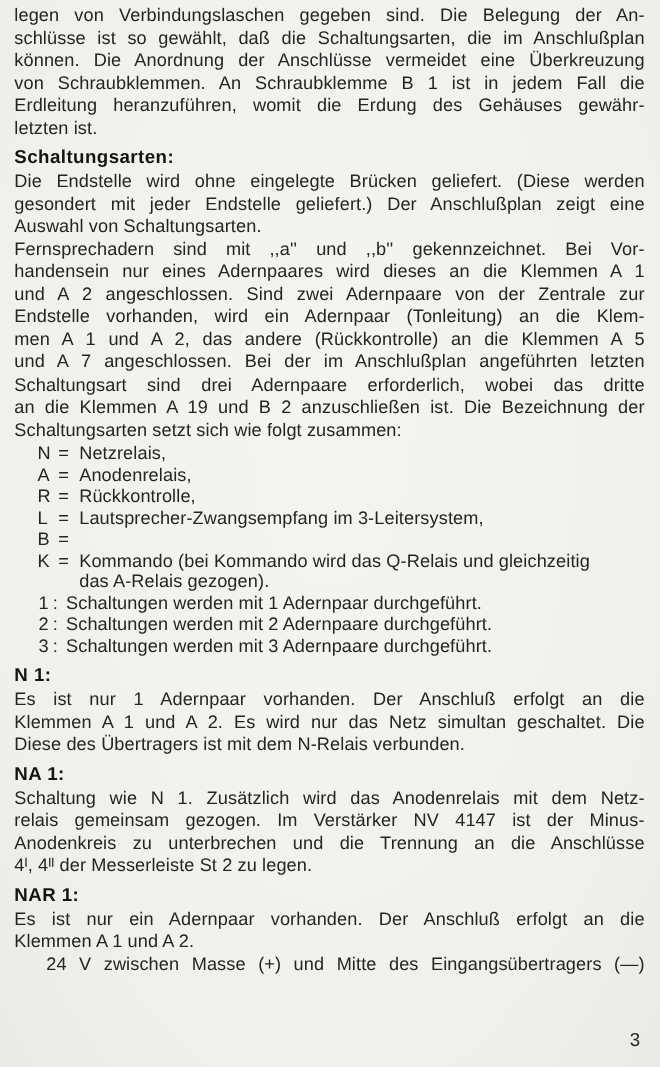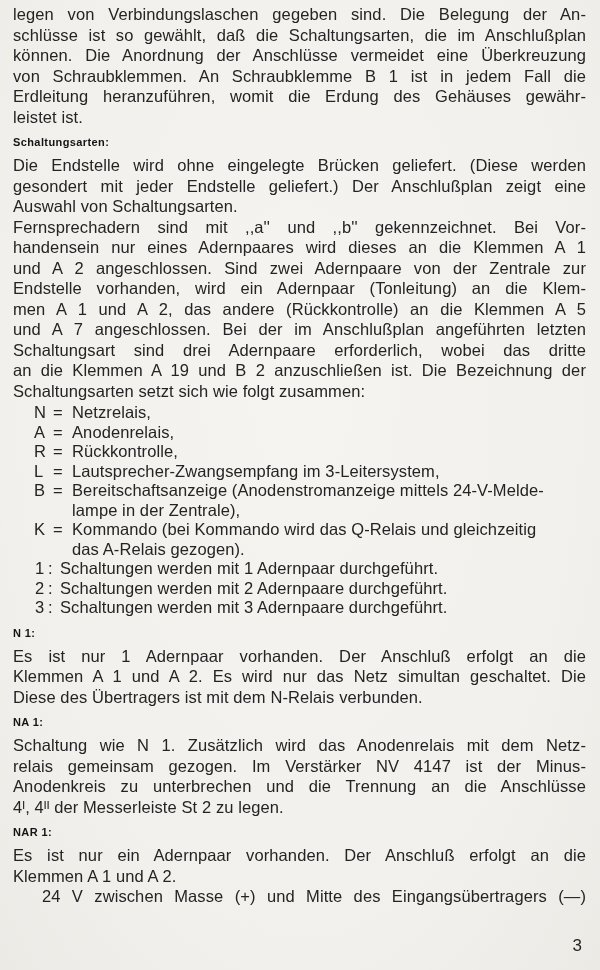--- a/index.html
+++ b/index.html
@@ -24,21 +24,21 @@
 
   .pline {
     text-align: justify;
     text-align-last: justify;
   }
   .pline.last { text-align-last: left; }
 
   .heading {
     font-weight: 700;
     color: #141414;
-    font-size: 11px;
+    font-size: 17px;
     line-height: 21px;
     letter-spacing: 0.4px;
     margin: 5px 0 2px 0;
   }
 
   .deflist { margin: 2px 0; }
   .def-row { display: flex; line-height: 19.5px; }
   .def-term { flex: none; margin-left: 21px; width: 19px; }
   .def-sep  { flex: none; width: 19px; }
   .def-body { flex: 1 1 auto; min-width: 0; }
@@ -59,21 +59,21 @@
 <body>
 
 <div class="page">
 
   <div class="para">
       <div class="pline">legen von Verbindungslaschen gegeben sind. Die Belegung der An-</div>
       <div class="pline">schlüsse ist so gewählt, daß die Schaltungsarten, die im Anschlußplan</div>
       <div class="pline">können. Die Anordnung der Anschlüsse vermeidet eine Überkreuzung</div>
       <div class="pline">von Schraubklemmen. An Schraubklemme B 1 ist in jedem Fall die</div>
       <div class="pline">Erdleitung heranzuführen, womit die Erdung des Gehäuses gewähr-</div>
-      <div class="pline last">leistet ist.</div>
+      <div class="pline last">letzten ist.</div>
     </div>
 
   <div class="heading">Schaltungsarten:</div>
 
   <div class="para">
       <div class="pline">Die Endstelle wird ohne eingelegte Brücken geliefert. (Diese werden</div>
       <div class="pline">gesondert mit jeder Endstelle geliefert.) Der Anschlußplan zeigt eine</div>
       <div class="pline last">Auswahl von Schaltungsarten.</div>
     </div>
 
@@ -111,24 +111,20 @@
 
     <div class="def-row">
       <span class="def-term">L</span>
       <span class="def-sep">=</span>
       <span class="def-body"><span>Lautsprecher-Zwangsempfang im 3-Leitersystem,</span></span>
     </div>
 
     <div class="def-row">
       <span class="def-term">B</span>
       <span class="def-sep">=</span>
-      <span class="def-body">
-        <div>Bereitschaftsanzeige (Anodenstromanzeige mittels 24-V-Melde-</div>
-        <div>lampe in der Zentrale),</div>
-      </span>
     </div>
 
     <div class="def-row">
       <span class="def-term">K</span>
       <span class="def-sep">=</span>
       <span class="def-body">
         <div>Kommando (bei Kommando wird das Q-Relais und gleichzeitig</div>
         <div>das A-Relais gezogen).</div>
       </span>
     </div>

